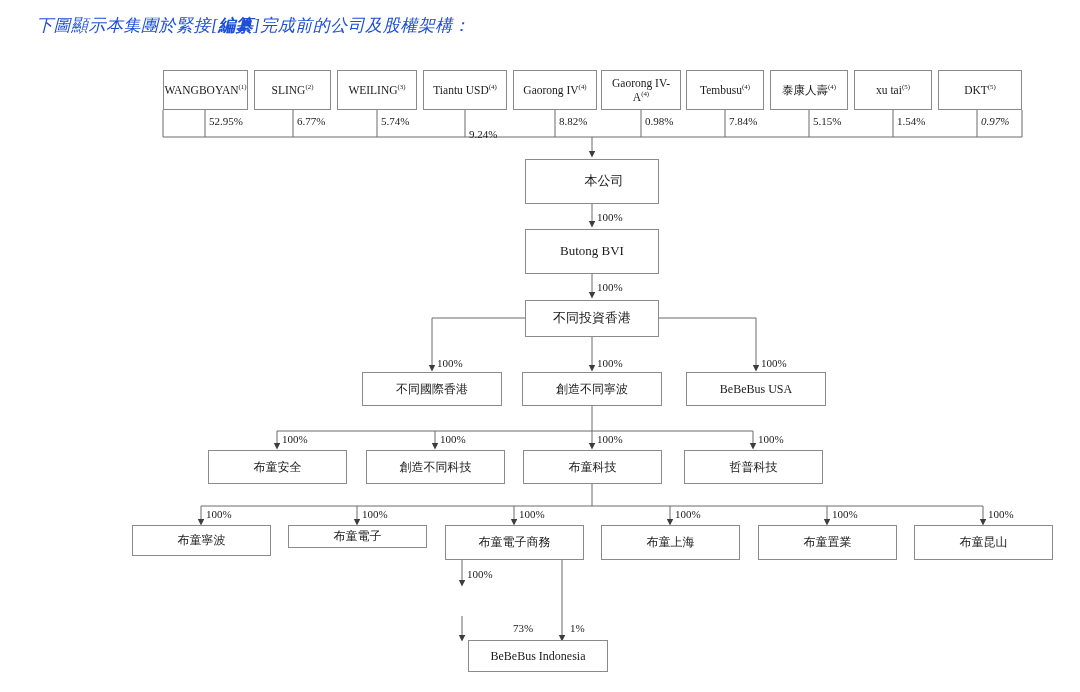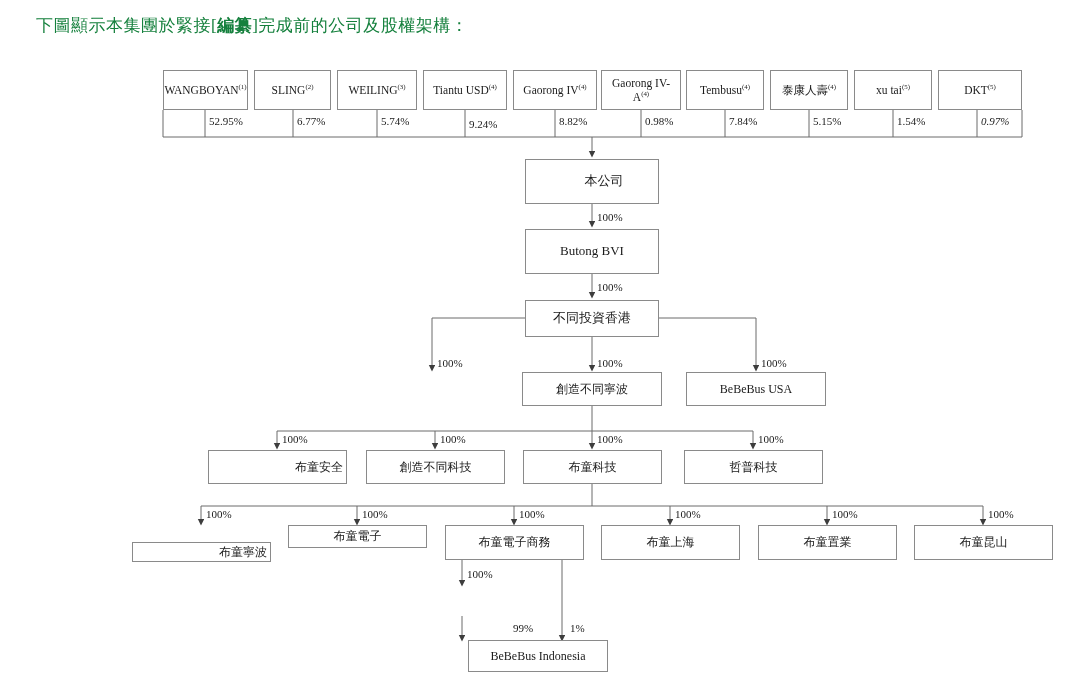--- a/index.html
+++ b/index.html
@@ -21,22 +21,23 @@
     top: 0;
     width: 1080px;
     height: 692px;
   }
   .caption {
     position: absolute;
     left: 36px;
     top: 14px;
     font-size: 17px;
     letter-spacing: 0.5px;
-    color: #15803d;
+    color: #1d4ed8;
     white-space: nowrap;
+    font-style: italic;
   }
   .caption .bold {
     font-weight: bold;
   }
   svg.wires {
     position: absolute;
     left: 0;
     top: 0;
     width: 1080px;
     height: 692px;
@@ -173,21 +174,21 @@
   <div class="node top-node" style="left:854px; top:70px; width:78px; height:40px;">
     <span class="label"><span>xu tai</span><sup>(5)</sup></span>
   </div>
   <div class="node top-node" style="left:938px; top:70px; width:84px; height:40px;">
     <span class="label"><span>DKT</span><sup>(5)</sup></span>
   </div>
 
   <div class="pct pct-top" style="left:209px; top:115px;">52.95%</div>
   <div class="pct pct-top" style="left:297px; top:115px;">6.77%</div>
   <div class="pct pct-top" style="left:381px; top:115px;">5.74%</div>
-  <div class="pct pct-top" style="left:469px; top:118px;">9.24%</div>
+  <div class="pct pct-top" style="left:469px; top:128px;">9.24%</div>
   <div class="pct pct-top" style="left:559px; top:115px;">8.82%</div>
   <div class="pct pct-top" style="left:645px; top:115px;">0.98%</div>
   <div class="pct pct-top" style="left:729px; top:115px;">7.84%</div>
   <div class="pct pct-top" style="left:813px; top:115px;">5.15%</div>
   <div class="pct pct-top" style="left:897px; top:115px;">1.54%</div>
   <div class="pct pct-top" style="left:981px; top:115px;font-style:italic;">0.97%</div>
 
   <div class="node mid-node" style="left:525px; top:159px; width:134px; height:45px;padding-left:24px;">
     <span class="label">本公司</span>
   </div>
@@ -199,53 +200,56 @@
   <div class="pct" style="left:597px; top:281px;">100%</div>
 
   <div class="node mid-node" style="left:525px; top:300px; width:134px; height:37px;">
     <span class="label">不同投資香港</span>
   </div>
 
   <div class="pct" style="left:437px; top:357px;">100%</div>
   <div class="pct" style="left:597px; top:357px;">100%</div>
   <div class="pct" style="left:761px; top:357px;">100%</div>
 
+  <div class="node small-node" style="left:362px; top:372px; width:140px; height:34px;">
+    <span class="label">不同國際香港</span>
+  </div>
   <div class="node small-node" style="left:522px; top:372px; width:140px; height:34px;">
     <span class="label">創造不同寧波</span>
   </div>
   <div class="node small-node" style="left:686px; top:372px; width:140px; height:34px;">
     <span class="label">BeBeBus USA</span>
   </div>
 
   <div class="pct" style="left:282px; top:433px;">100%</div>
   <div class="pct" style="left:440px; top:433px;">100%</div>
   <div class="pct" style="left:597px; top:433px;">100%</div>
   <div class="pct" style="left:758px; top:433px;">100%</div>
 
-  <div class="node small-node" style="left:208px; top:450px; width:139px; height:34px;justify-content:flex-end;">
+  <div class="node small-node" style="left:208px; top:450px; width:139px; height:34px;">
     <span class="label">布童安全</span>
   </div>
   <div class="node small-node" style="left:366px; top:450px; width:139px; height:34px;">
     <span class="label">創造不同科技</span>
   </div>
   <div class="node small-node" style="left:523px; top:450px; width:139px; height:34px;">
     <span class="label">布童科技</span>
   </div>
   <div class="node small-node" style="left:684px; top:450px; width:139px; height:34px;">
     <span class="label">哲普科技</span>
   </div>
 
   <div class="pct" style="left:206px; top:508px;">100%</div>
   <div class="pct" style="left:362px; top:508px;">100%</div>
   <div class="pct" style="left:519px; top:508px;">100%</div>
   <div class="pct" style="left:675px; top:508px;">100%</div>
   <div class="pct" style="left:832px; top:508px;">100%</div>
   <div class="pct" style="left:988px; top:508px;">100%</div>
 
-  <div class="node small-node" style="left:132px; top:542px; width:139px; height:20px;justify-content:flex-end;">
+  <div class="node small-node" style="left:132px; top:525px; width:139px; height:31px;">
     <span class="label">布童寧波</span>
   </div>
   <div class="node small-node" style="left:288px; top:525px; width:139px; height:23px;">
     <span class="label">布童電子</span>
   </div>
   <div class="node small-node" style="left:445px; top:525px; width:139px; height:35px;">
     <span class="label">布童電子商務</span>
   </div>
   <div class="node small-node" style="left:601px; top:525px; width:139px; height:35px;">
     <span class="label">布童上海</span>
@@ -253,20 +257,20 @@
   <div class="node small-node" style="left:758px; top:525px; width:139px; height:35px;">
     <span class="label">布童置業</span>
   </div>
   <div class="node small-node" style="left:914px; top:525px; width:139px; height:35px;">
     <span class="label">布童昆山</span>
   </div>
 
   <div class="pct" style="left:467px; top:568px;">100%</div>
 
 
-  <div class="pct" style="left:513px; top:622px;">99%</div>
+  <div class="pct" style="left:513px; top:622px;">73%</div>
   <div class="pct" style="left:570px; top:622px;">1%</div>
 
   <div class="node small-node" style="left:468px; top:640px; width:140px; height:32px;">
     <span class="label">BeBeBus Indonesia</span>
   </div>
 
 </div>
 
 </body></html>

